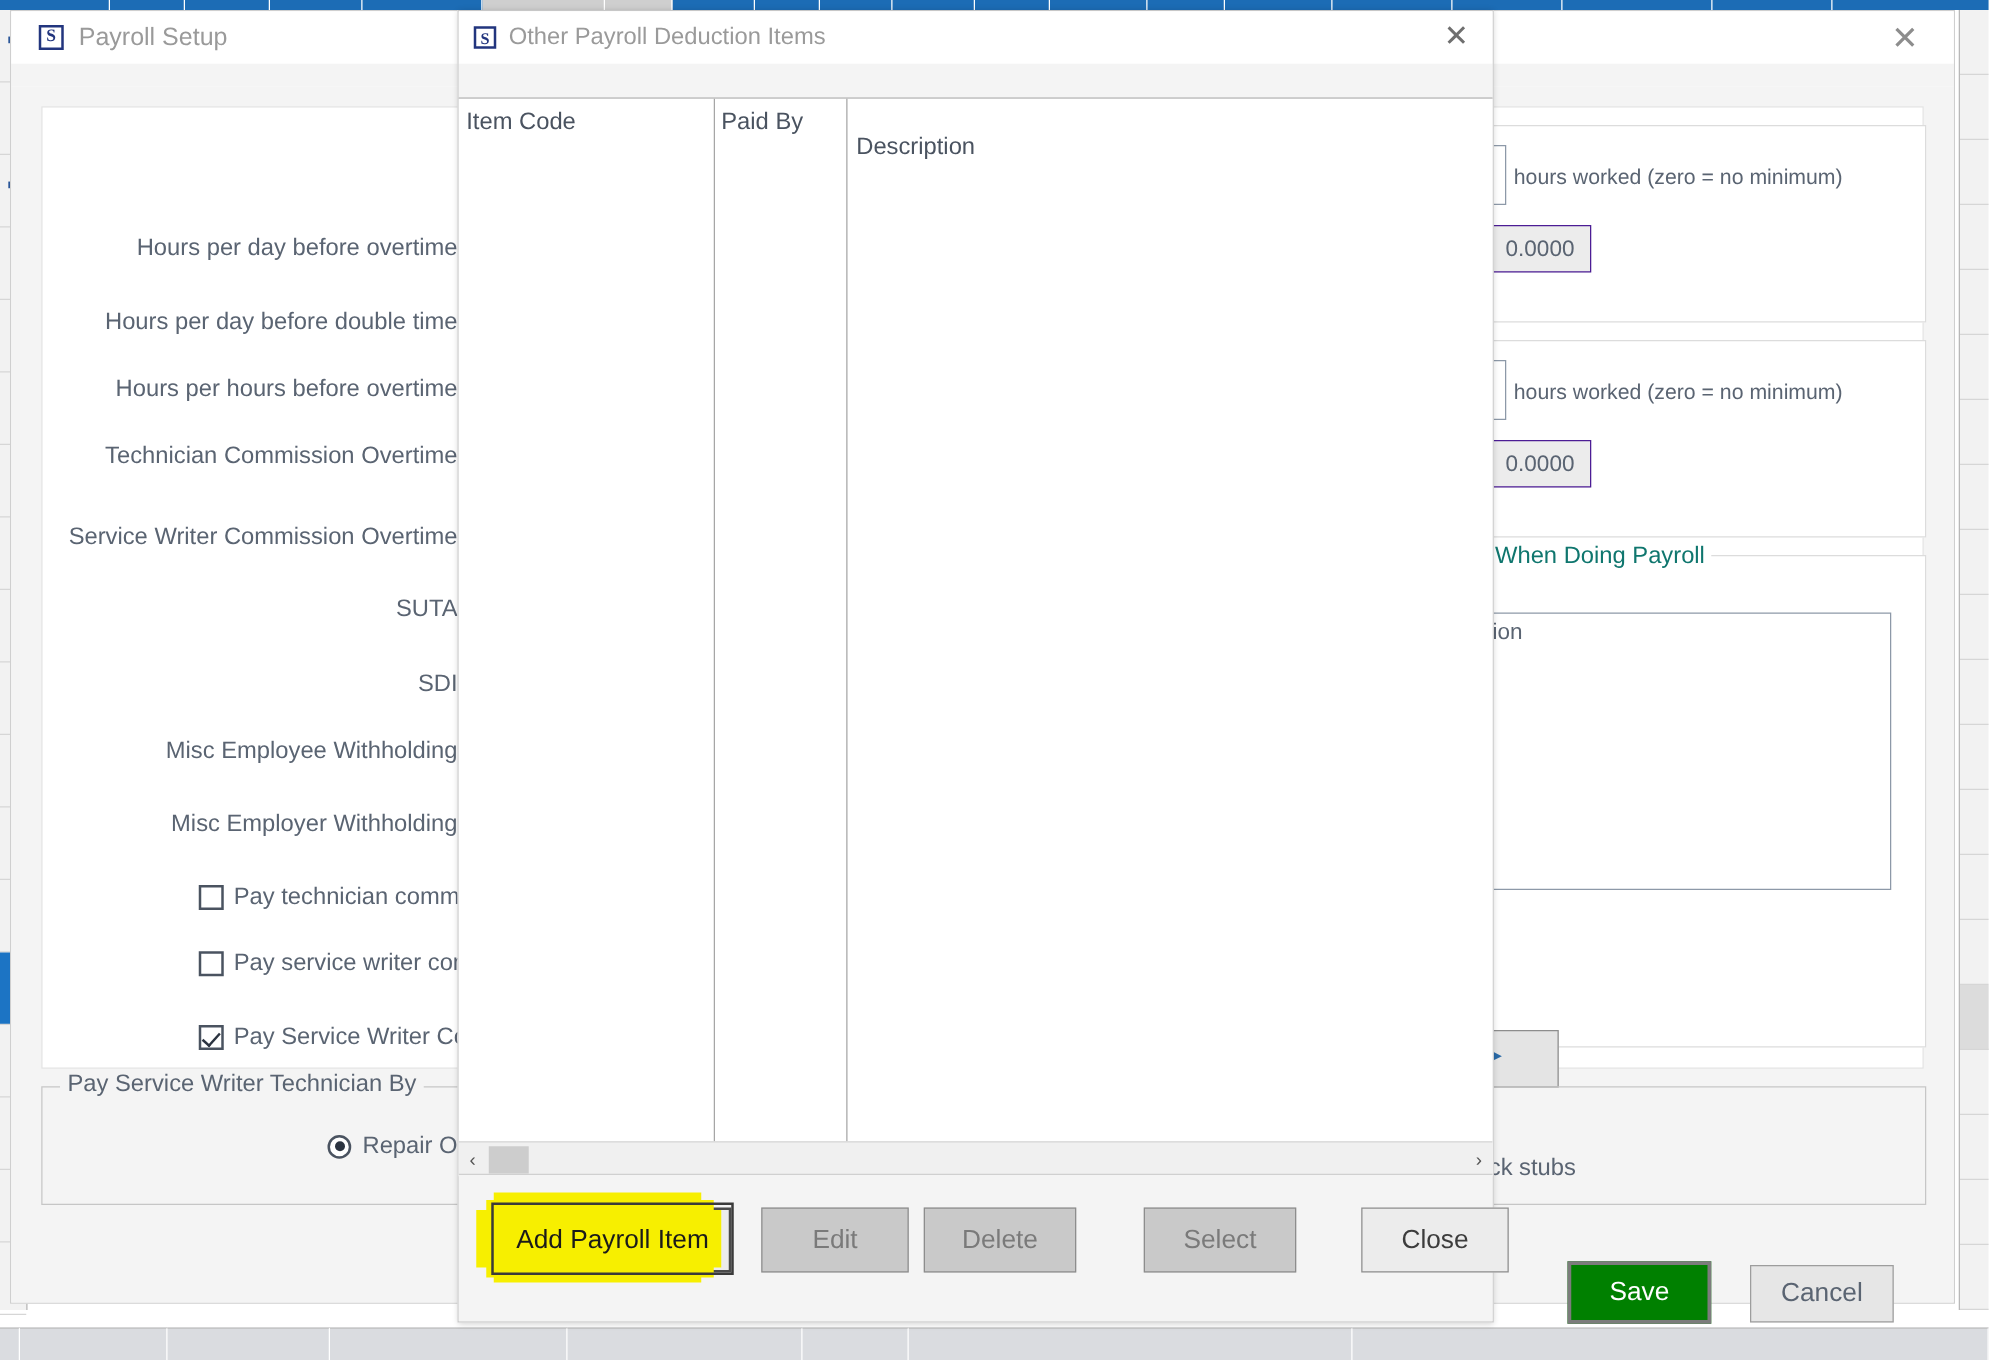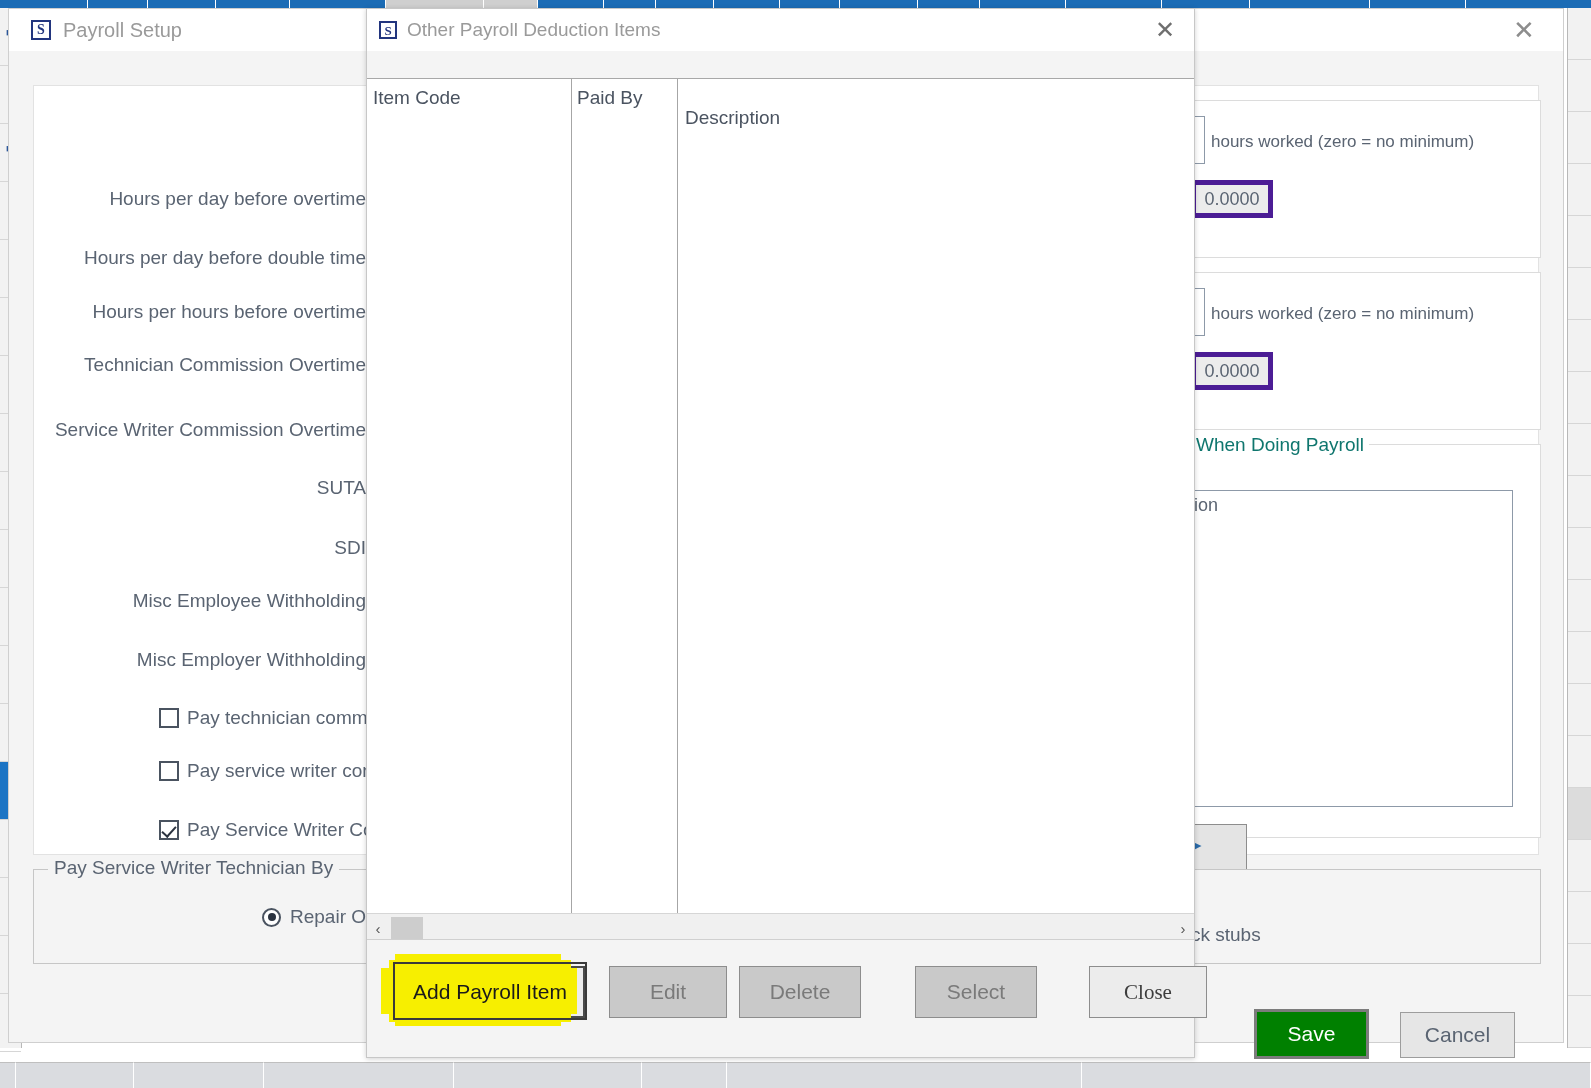--- a/index.html
+++ b/index.html
@@ -86,21 +86,21 @@
     position: absolute; right: 8px; white-space: nowrap;
     font-size: 19px; color: #5a6472;
   }
 
   
   .right-col { position: absolute; left: 1155px; top: 0; width: 400px; }
   .sub-panel { position: absolute; background: #ffffff; border: 1px solid #dcdcdc; }
   .hours-note { position: absolute; font-size: 17px; color: #5a6472; white-space: nowrap; }
   .ro-field {
     position: absolute; width: 82px; height: 38px; background: #ececec;
-    border: 5px solid #4c1d95; display: flex; align-items: center;
+    border: 1px solid #4c1d95; display: flex; align-items: center;
     justify-content: center; font-size: 18px; color: #5a6472;
   }
   .stub-edge { position: absolute; border: 1px solid #8d99a8; background: #ffffff; }
 
   .grp-title { position: absolute; font-size: 19px; color: #0f766e;
     background: #ffffff; padding: 0 5px; white-space: nowrap; }
   .listbox {
     position: absolute; background: #ffffff; border: 1px solid #8d99a8;
   }
   .listbox-item { font-size: 18px; color: #5a6472; padding: 4px 2px; white-space: nowrap; }
@@ -351,21 +351,21 @@
           <div class="hours-note" style="left:22px; top:46px;">hours worked  (zero = no minimum)</div>
           <div class="ro-field" style="left:2px; top:94px;">0.0000</div>
 
           <div class="sub-panel" style="left:0; top:186px; width:352px; height:158px;"></div>
           <div class="stub-edge" style="left:2px; top:202px; width:14px; height:48px;"></div>
           <div class="hours-note" style="left:22px; top:218px;">hours worked  (zero = no minimum)</div>
           <div class="ro-field" style="left:2px; top:266px;">0.0000</div>
 
           <div class="sub-panel" style="left:0; top:358px; width:352px; height:394px;"></div>
           <div class="grp-title" style="left:2px; top:348px;">When Doing Payroll</div>
-          <div class="listbox" style="left:2px; top:404px; width:322px; height:317px;">
+          <div class="listbox" style="left:2px; top:404px; width:322px; height:222px;">
             <div class="listbox-item">ion</div>
           </div>
           <div class="mini-btn" style="left:2px; top:738px;">
             <div class="mini-btn-glyph">▸</div>
           </div>
           <div class="stub-text" style="left:2px; top:838px;">ck stubs</div>
         </div>
 
       </div>
 
@@ -408,21 +408,21 @@
         <div class="hs-thumb"></div>
         <div class="hs-arrow" style="right:0;">›</div>
       </div>
     </div>
 
     <div class="modal-footer">
       <button class="mbtn primary" style="left:28px;  width:190px;">Add Payroll Item</button>
       <button class="mbtn disabled" style="left:242px; width:118px;">Edit</button>
       <button class="mbtn disabled" style="left:372px; width:122px;">Delete</button>
       <button class="mbtn disabled" style="left:548px; width:122px;">Select</button>
-      <button class="mbtn enabled" style="left:722px; width:118px;font-family:Liberation Serif, serif;">Close</button>
+      <button class="mbtn enabled" style="left:722px; width:118px;">Close</button>
 
       <div class="highlight hl-a"></div>
       <div class="highlight hl-b"></div>
       <div class="highlight hl-c"></div>
       <span style="position:absolute;left:30px;top:34px;width:186px;height:36px;
                    font-size:21px;color:#1a1a1a;line-height:36px;text-align:center;">Add Payroll Item</span>
       <span style="position:absolute;left:26px;top:22px;width:194px;height:58px;
                    border:2px solid #3a3a3a;pointer-events:none;"></span>
     </div>
   </div>

